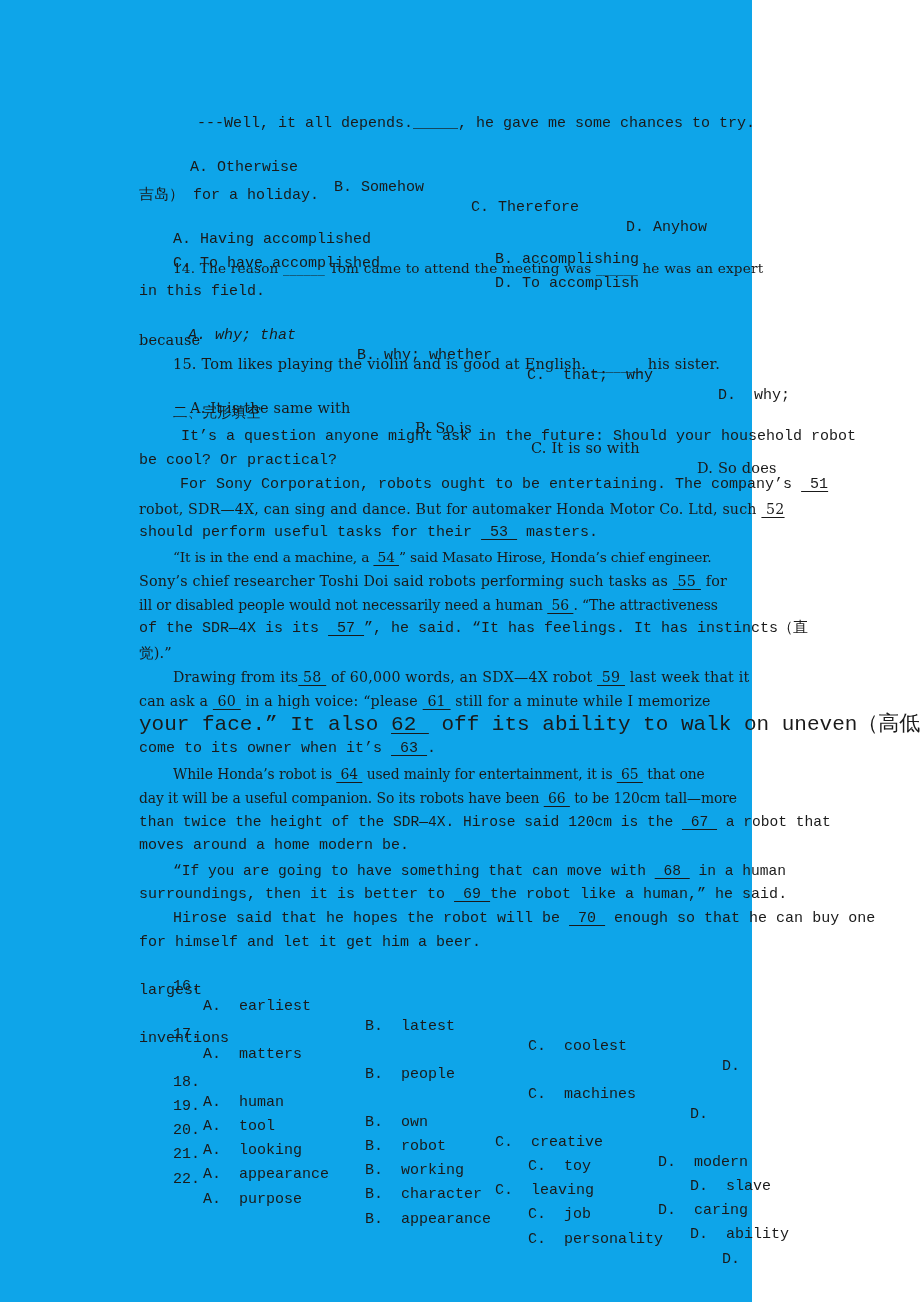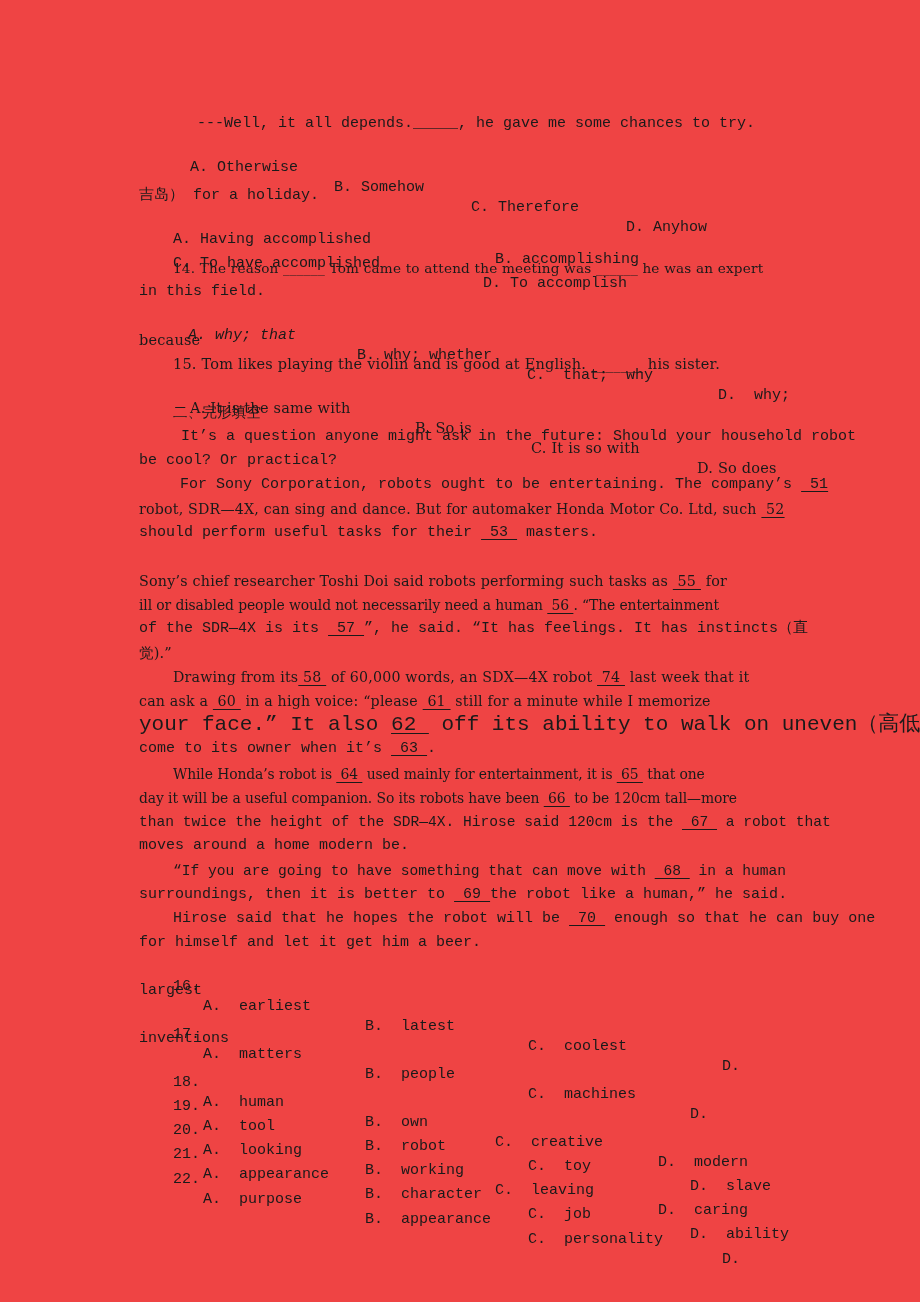--- a/index.html
+++ b/index.html
@@ -1,17 +1,17 @@
 <!DOCTYPE html>
 <html><head>
   <meta charset="utf-8">
   <style>
     html, body { margin: 0; padding: 0; background: #ffffff; }
     body { width: 920px; height: 1302px; position: relative; overflow: hidden; }
-    .page { position: absolute; left: 0; top: 0; width: 920px; height: 1302px; background: #ef4444; }
+    .page { position: absolute; left: 0; top: 0; width: 752px; height: 1302px; background: #0ea5e9; }
     .ln {
       position: absolute;
       white-space: pre;
       font-family: "DejaVu Serif", "Liberation Serif", serif;
       font-size: 14.5px;
       line-height: 20px;
       color: #1a1a1a;
       letter-spacing: 0.2px;
     }
     .mono { font-family: "Liberation Mono", "DejaVu Sans Mono", monospace; font-size: 15px; letter-spacing: 0px; }
@@ -31,21 +31,21 @@
     <span class="cell" style="left:626px;">D. Anyhow</span>
   </div>
 
   <div class="ln mono" style="left:139px; top:186px;">吉岛） for a holiday.</div>
   <div class="ln mono" style="left:0; top:210px; width:920px;">
     <span class="cell" style="left:173px;">A. Having accomplished</span>
     <span class="cell" style="left:495px;">B. accomplishing</span>
   </div>
   <div class="ln mono" style="left:0; top:234px; width:920px;">
     <span class="cell" style="left:173px;">C. To have accomplished</span>
-    <span class="cell" style="left:483px;text-align:center;">D. To accomplish</span>
+    <span class="cell" style="left:495px;text-align:center;">D. To accomplish</span>
   </div>
 
   <div class="ln" style="left:173px; top:258px; font-size:13.6px;">14. The reason ______ Tom came to attend the meeting was ______ he was an expert</div>
   <div class="ln mono" style="left:139px; top:282px;">in this field.</div>
   <div class="ln mono" style="left:0; top:306px; width:920px;">
     <span class="cell" style="left:188px;font-style:italic;">A. why; that</span>
     <span class="cell" style="left:357px;">B. why; whether</span>
     <span class="cell" style="left:527px;">C.  that;  why</span>
     <span class="cell" style="left:718px;">D.  why;</span>
   </div>
@@ -61,26 +61,27 @@
 
   <div class="ln" style="left:173px; top:402px;">二、完形填空</div>
 
   <div class="ln mono" style="left:173px; top:427px;margin-left:8px;">It’s a question anyone might ask in the future: Should your household robot</div>
   <div class="ln mono" style="left:139px; top:451px;">be cool? Or practical?</div>
 
   <div class="ln mono" style="left:180px; top:475px;"><span>For Sony Corporation, robots ought to be entertaining. The company’s </span><span class="u"> 51</span></div>
   <div class="ln" style="left:139px; top:499px; font-size:14.2px;"><span>robot, SDR—4X, can sing and dance. But for automaker Honda Motor Co. Ltd, such </span><span class="u"> 52</span></div>
   <div class="ln mono" style="left:139px; top:523px;"><span>should perform useful tasks for their </span><span class="u"> 53 </span><span> masters.</span></div>
 
+  <div class="ln" style="left:173px; top:547px; font-size:13.8px; letter-spacing:-0.2px;"><span>“It is in the end a machine, a </span><span class="u"> 54 </span><span>” said Masato Hirose, Honda’s chief engineer.</span></div>
   <div class="ln" style="left:139px; top:571px; font-size:14.3px;"><span>Sony’s chief researcher Toshi Doi said robots performing such tasks as </span><span class="u"> 55 </span><span> for</span></div>
-  <div class="ln" style="left:139px; top:595px; font-size:13.9px; letter-spacing:-0.1px;"><span>ill or disabled people would not necessarily need a human </span><span class="u"> 56 </span><span>. “The entertainment</span></div>
+  <div class="ln" style="left:139px; top:595px; font-size:13.9px; letter-spacing:-0.1px;"><span>ill or disabled people would not necessarily need a human </span><span class="u"> 56 </span><span>. “The attractiveness</span></div>
   <div class="ln mono" style="left:139px; top:619px;"><span>of the SDR—4X is its </span><span class="u"> 57 </span><span>”, he said. “It has feelings. It has instincts（直</span></div>
   <div class="ln" style="left:139px; top:643px;">觉).”</div>
 
-  <div class="ln" style="left:173px; top:667px; font-size:14.2px;"><span>Drawing from its</span><span class="u"> 58 </span><span> of 60,000 words, an SDX—4X robot </span><span class="u"> 74 </span><span> last week that it</span></div>
+  <div class="ln" style="left:173px; top:667px; font-size:14.2px;"><span>Drawing from its</span><span class="u"> 58 </span><span> of 60,000 words, an SDX—4X robot </span><span class="u"> 59 </span><span> last week that it</span></div>
   <div class="ln" style="left:139px; top:691px; font-size:14.2px;"><span>can ask a </span><span class="u"> 60 </span><span> in a high voice: “please </span><span class="u"> 61 </span><span> still for a minute while I memorize</span></div>
   <div class="ln mono" style="left:139px; top:715px; font-size:21px;"><span>your face.” It also </span><span class="u">62 </span><span> off its ability to walk on uneven（高低不平的）floors, and</span></div>
   <div class="ln mono" style="left:139px; top:739px;"><span>come to its owner when it’s </span><span class="u"> 63 </span><span>.</span></div>
 
   <div class="ln" style="left:173px; top:764px; font-size:13.9px; letter-spacing:-0.1px;"><span>While Honda’s robot is </span><span class="u"> 64 </span><span> used mainly for entertainment, it is </span><span class="u"> 65 </span><span> that one</span></div>
   <div class="ln" style="left:139px; top:788px; font-size:13.9px; letter-spacing:-0.1px;"><span>day it will be a useful companion. So its robots have been </span><span class="u"> 66 </span><span> to be 120cm tall—more</span></div>
   <div class="ln mono" style="left:139px; top:812px; font-size:14.6px;"><span>than twice the height of the SDR—4X. Hirose said 120cm is the </span><span class="u"> 67 </span><span> a robot that</span></div>
   <div class="ln mono" style="left:139px; top:836px;">moves around a home modern be.</div>
 
   <div class="ln mono" style="left:173px; top:861px; font-size:14.6px;"><span>“If you are going to have something that can move with </span><span class="u"> 68 </span><span> in a human</span></div>

